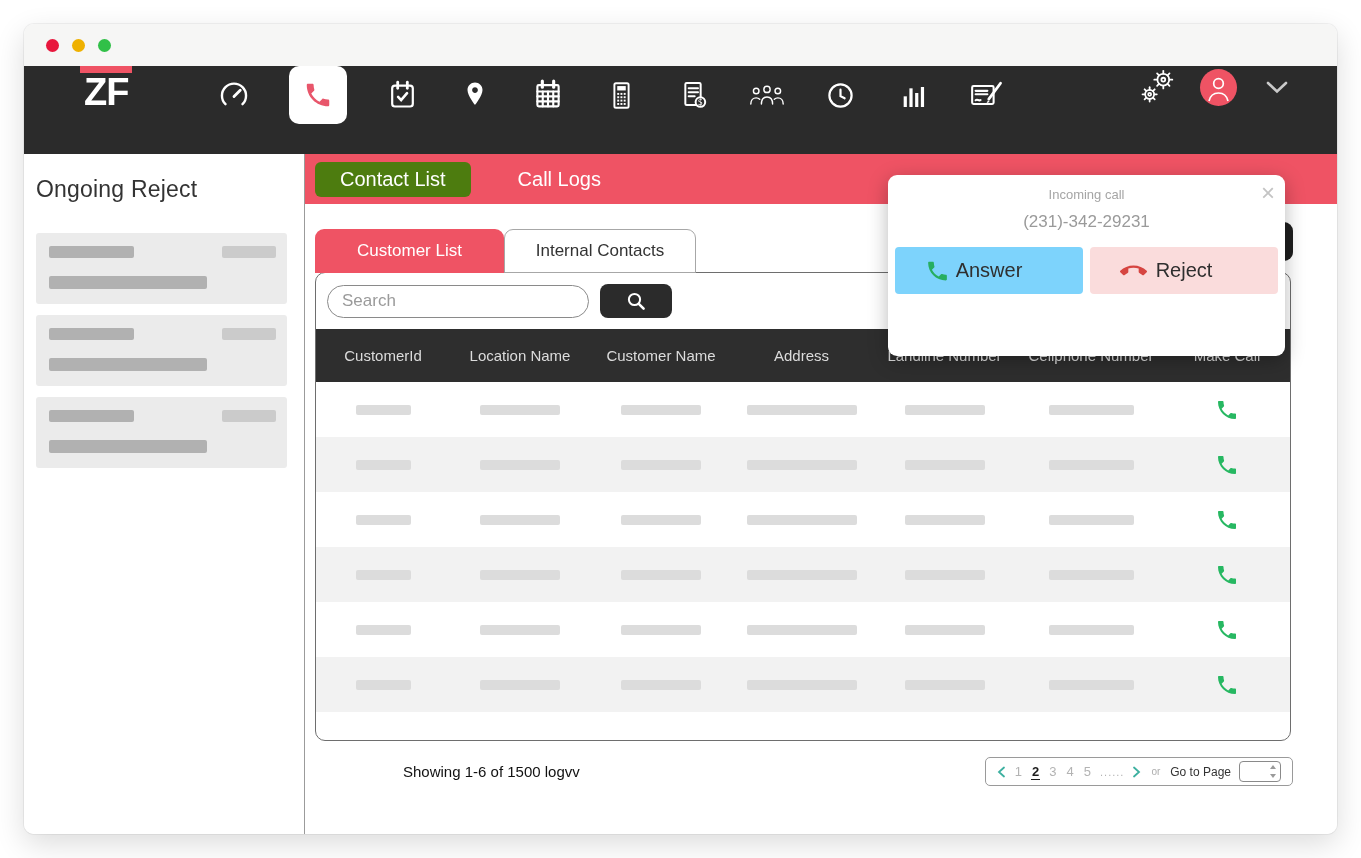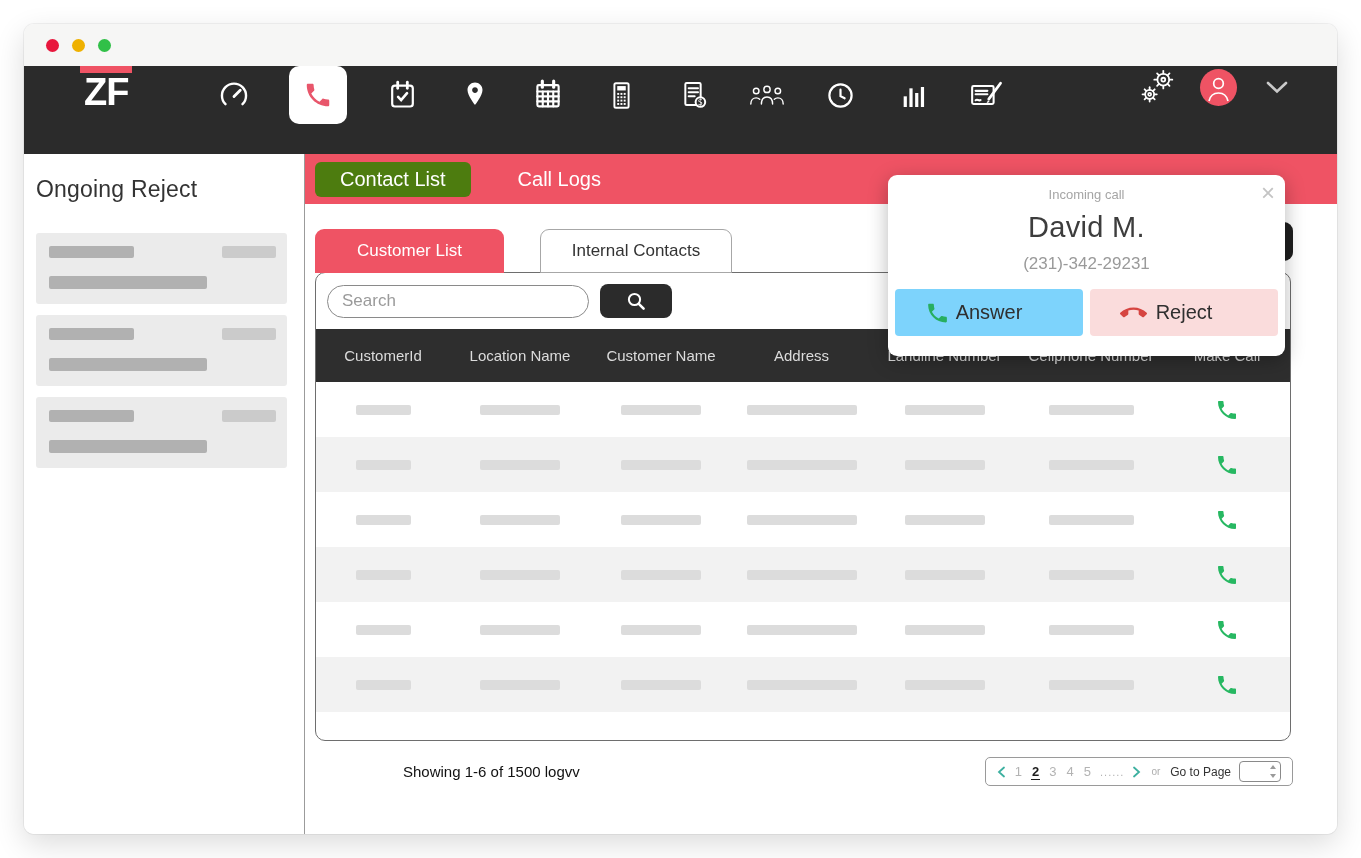--- a/index.html
+++ b/index.html
@@ -36,21 +36,21 @@
   .sbar { position:absolute; background:#b1b1b1; border-radius:2px; height:12px; }
   .sbar.b1{ left:13px; top:13px; width:85px; }
   .sbar.b2{ right:11px; top:13px; width:54px; background:#cbcbcb; }
   .sbar.b3{ left:13px; top:43px; width:158px; height:13px; }
   .content { flex:1; position:relative; min-width:0; }
   
   .red-header { height:50px; background:#ef5364; display:flex; align-items:center; padding-left:10px; gap:22px; }
   .pill { height:35px; padding:0 25px; border-radius:6px; font-size:20px; color:#fff; background:transparent; border:none; cursor:pointer; font-family:inherit; }
   .pill.active { background:#4d7c0f; }
   
-  .tabs { display:flex; margin:25px 0 0 10px; align-items:flex-end; position:relative; z-index:2;gap:36px; }
+  .tabs { display:flex; margin:25px 0 0 10px; align-items:flex-end; position:relative; z-index:2; }
   .tab { height:44px; width:189px; font-size:17px; border-radius:9px 9px 0 0; border:none; cursor:pointer; font-family:inherit; }
   .tab.active { background:#ef5364; color:#fff; }
   .tab.inactive { background:#fff; color:#333; border:1px solid #a7a7a7; width:192px; }
   
   .table-wrap { margin-left:10px; width:976px; border:1.5px solid #6e6e6e; border-radius:10px; background:#fff; overflow:hidden; position:relative; z-index:1; margin-top:-1px; }
   .search-row { height:56px; display:flex; align-items:center; padding-left:11px; gap:11px; }
   .search-input { width:262px; height:33px; border:1.5px solid #8a8a8a; border-radius:17px; padding:0 14px; font-size:17px; color:#333; font-family:inherit; outline:none; }
   .search-input::placeholder { color:#9a9a9a; }
   .search-btn { width:72px; height:34px; background:#2b2b2b; border:none; border-radius:8px; display:flex; align-items:center; justify-content:center; cursor:pointer; }
   .thead, .trow { display:grid; grid-template-columns:134px 140px 142px 139px 147px 146px 1fr; align-items:center; }
@@ -485,21 +485,20 @@
       </div>
     </main>
   </div>
 </div>
 
 <button class="hidden-action"></button>
 
 <div class="popup">
   <button class="popup-close">×</button>
   <div class="popup-title">Incoming call</div>
-  <div class="caller">David M.</div>
   <div class="number">(231)-342-29231</div>
   <div class="popup-actions">
     <button class="call-btn btn-answer">
       <svg width="25" height="25" viewBox="0 0 24 24">
           <path fill="#27ae60" d="M6.62 10.79c1.44 2.83 3.76 5.14 6.59 6.59l2.2-2.21c.27-.27.67-.36 1.02-.24 1.12.37 2.33.57 3.57.57.55 0 1 .45 1 1V20c0 .55-.45 1-1 1-9.39 0-17-7.61-17-17 0-.55.45-1 1-1h3.5c.55 0 1 .45 1 1 0 1.25.2 2.45.57 3.57.11.35.03.74-.25 1.02l-2.2 2.2z"></path>
         </svg>
       <span>Answer</span>
     </button>
     <button class="call-btn btn-reject">
       <svg width="27" height="27" viewBox="0 0 24 24">

